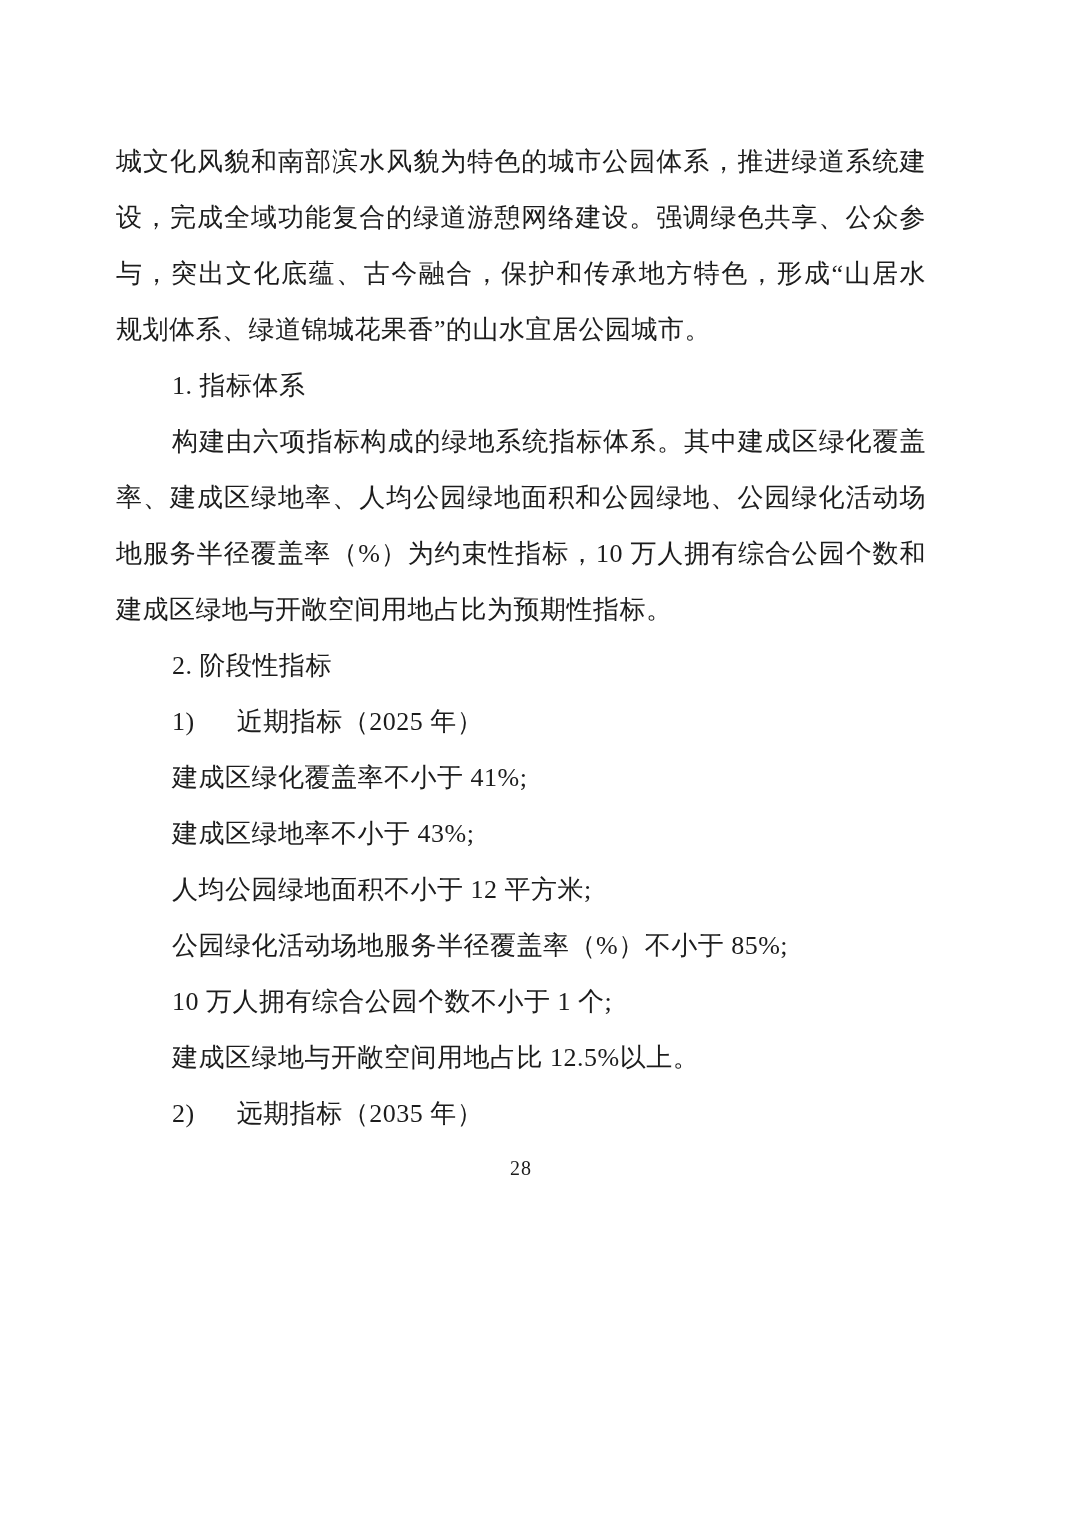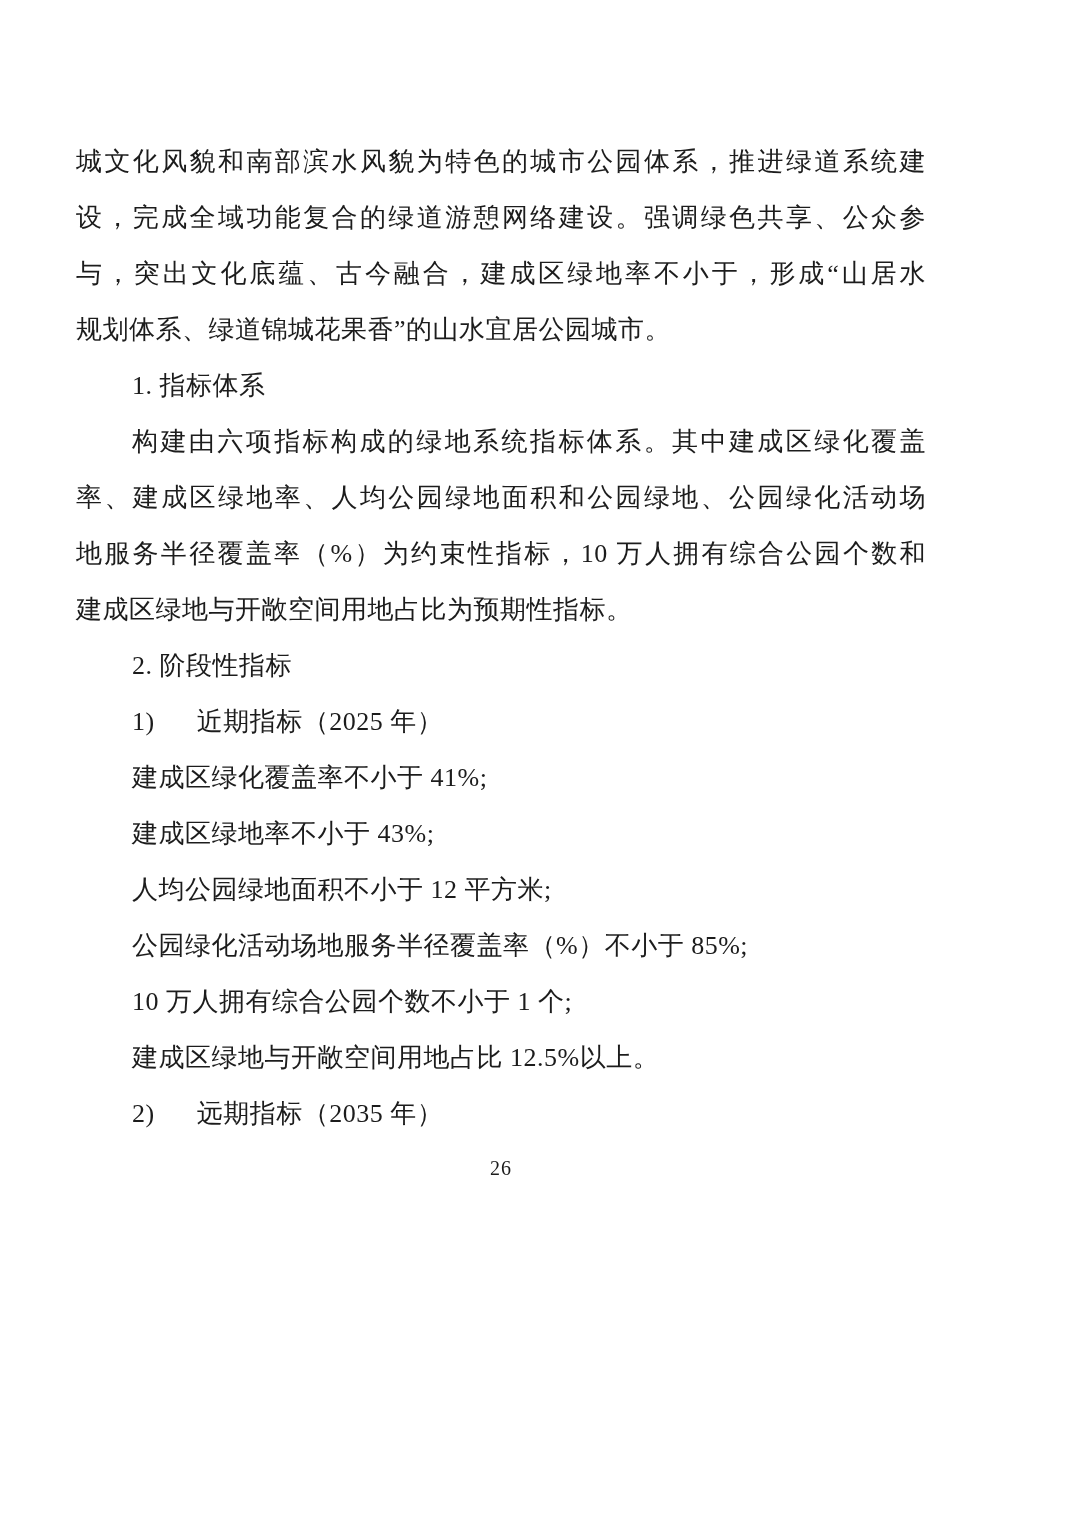--- a/index.html
+++ b/index.html
@@ -6,21 +6,21 @@
     margin: 0;
     padding: 0;
     background: #ffffff;
   }
   .page {
     position: relative;
     width: 1074px;
     height: 1520px;
     box-sizing: border-box;
     background: #ffffff;
-    padding: 134px 148px 0 76px;
+    padding: 134px 148px 0 116px;
     font-family: "Liberation Serif", "DejaVu Serif", serif;
     color: #1c1c1c;
     overflow: hidden;
   }
   .line {
     height: 56px;
     line-height: 56px;
     font-size: 26px;
     white-space: pre-wrap;
     letter-spacing: 0.5px;
@@ -49,21 +49,21 @@
   }
 </style>
 </head>
 <body>
 
 <div class="page">
 
   <div>
     <div class="line fill">城文化风貌和南部滨水风貌为特色的城市公园体系，推进绿道系统建</div>
     <div class="line fill">设，完成全域功能复合的绿道游憩网络建设。强调绿色共享、公众参</div>
-    <div class="line fill">与，突出文化底蕴、古今融合，建成区绿地率不小于，形成“山居水</div>
+    <div class="line fill">与，突出文化底蕴、古今融合，保护和传承地方特色，形成“山居水</div>
     <div class="line">规划体系、绿道锦城花果香”的山水宜居公园城市。</div>
   </div>
 
 
   <div class="line indent">1. 指标体系</div>
 
 
   <div>
     <div class="line indent fill">构建由六项指标构成的绿地系统指标体系。其中建成区绿化覆盖</div>
     <div class="line fill">率、建成区绿地率、人均公园绿地面积和公园绿地、公园绿化活动场</div>
@@ -79,15 +79,15 @@
     <div class="line indent">建成区绿化覆盖率不小于 41%;</div>
     <div class="line indent">建成区绿地率不小于 43%;</div>
     <div class="line indent">人均公园绿地面积不小于 12 平方米;</div>
     <div class="line indent">公园绿化活动场地服务半径覆盖率（%）不小于 85%;</div>
     <div class="line indent">10 万人拥有综合公园个数不小于 1 个;</div>
     <div class="line indent">建成区绿地与开敞空间用地占比 12.5%以上。</div>
   </div>
 
   <div class="line indent">2)      远期指标（2035 年）</div>
 
-  <div class="pagenum">26</div>
+  <div class="pagenum">28</div>
 
 </div>
 
 </body></html>

